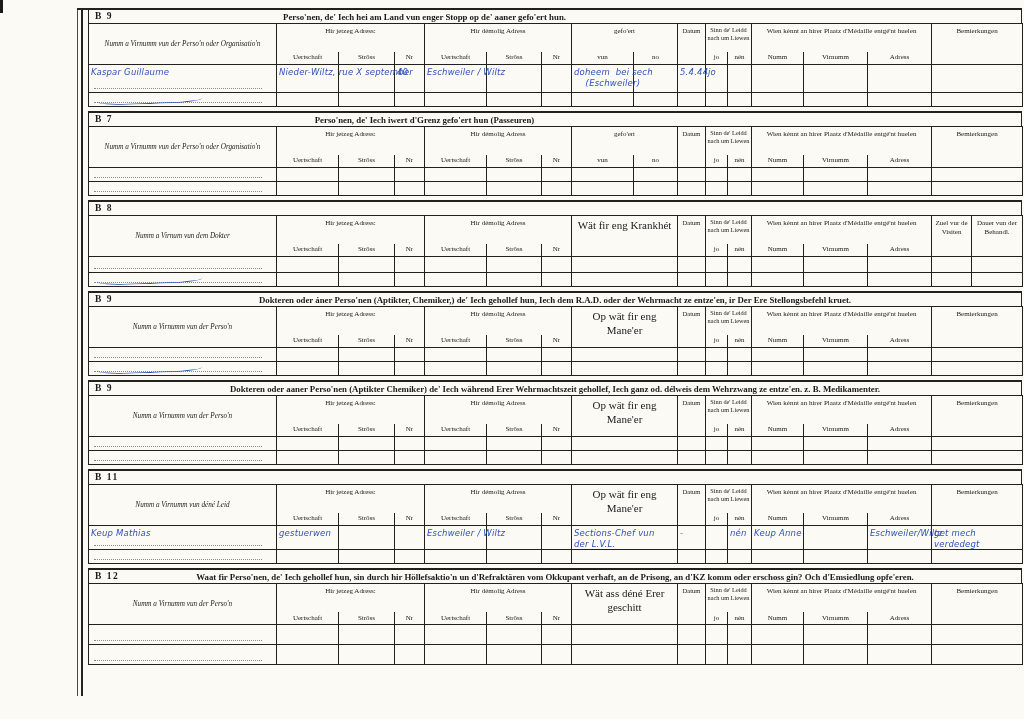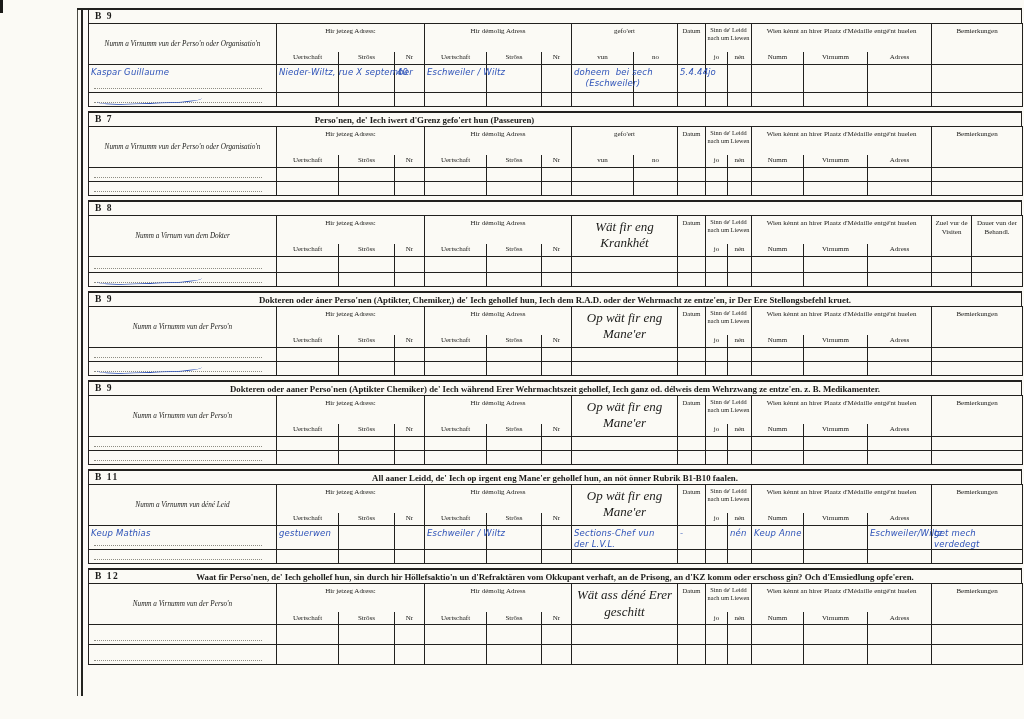--- a/index.html
+++ b/index.html
@@ -36,21 +36,21 @@
   th.hdr{
     font-weight:normal;font-size:7px;line-height:1.25;text-align:center;
     vertical-align:top;padding:1px 2px;
   }
   tr.tier1-row{height:28px;}
   tr.tier2-row{height:13px;}
   th.tier1{border-bottom-style:hidden;padding-top:3px;}
   tr.tier2-row th{border-top-style:hidden;vertical-align:bottom;padding-bottom:2px;}
   th.name-hdr{vertical-align:middle;font-size:7.2px;padding:0 14px;font-style:italic;}
   th.datum-hdr{vertical-align:top;font-size:6.6px;padding-top:3px;}
-  th.extra-hdr{vertical-align:top;font-size:13px;padding:3px 4px 0;font-style:italic;}
+  th.extra-hdr{vertical-align:top;font-size:11px;padding:3px 4px 0;}
   th.sinn-hdr{font-size:6.3px;line-height:1.2;padding:2px 1px 0;}
   th.wien-hdr{padding:3px 12px 0;}
   th.tail-hdr{vertical-align:top;padding-top:3px;}
 
   td.cell{vertical-align:top;padding:0 2px;position:relative;height:inherit;}
   td.namecell::after{
     content:"";position:absolute;left:5px;right:14px;bottom:3px;
     border-bottom:1px dotted #8d8c82;
   }
   .ink{
@@ -71,20 +71,21 @@
 
 <div class="paper">
   <div class="scan-corner"></div>
   <div class="scan-vline a"></div>
   <div class="scan-vline b"></div>
   <div class="scan-topline"></div>
   <div class="content">
       <div class="section">
         <div class="title-row">
           <span class="sec-id">B 9</span>
+          <span class="sec-title" style="width: 72%;">Perso'nen, de' Iech hei am Land vun enger Stopp op de' aaner gefo'ert hun.</span>
         </div>
         <table class="grid">
           <colgroup>
             <col style="width: 188px;">
             <col style="width: 62px;">
             <col style="width: 56px;">
             <col style="width: 30px;">
             <col style="width: 62px;">
             <col style="width: 55px;">
             <col style="width: 30px;">
@@ -534,21 +535,20 @@
               <td class="cell"></td>
               <td class="cell"></td>
               <td class="cell"></td>
             </tr>
           </tbody>
         </table>
       </div>
       <div class="section">
         <div class="title-row">
           <span class="sec-id">B 11</span>
-          <span class="sec-title" style="width: 100%;">All aaner Leidd, de' Iech op irgent eng Mane'er gehollef hun, an nöt önner Rubrik B1-B10 faalen.</span>
         </div>
         <table class="grid">
           <colgroup>
             <col style="width: 188px;">
             <col style="width: 62px;">
             <col style="width: 56px;">
             <col style="width: 30px;">
             <col style="width: 62px;">
             <col style="width: 55px;">
             <col style="width: 30px;">

